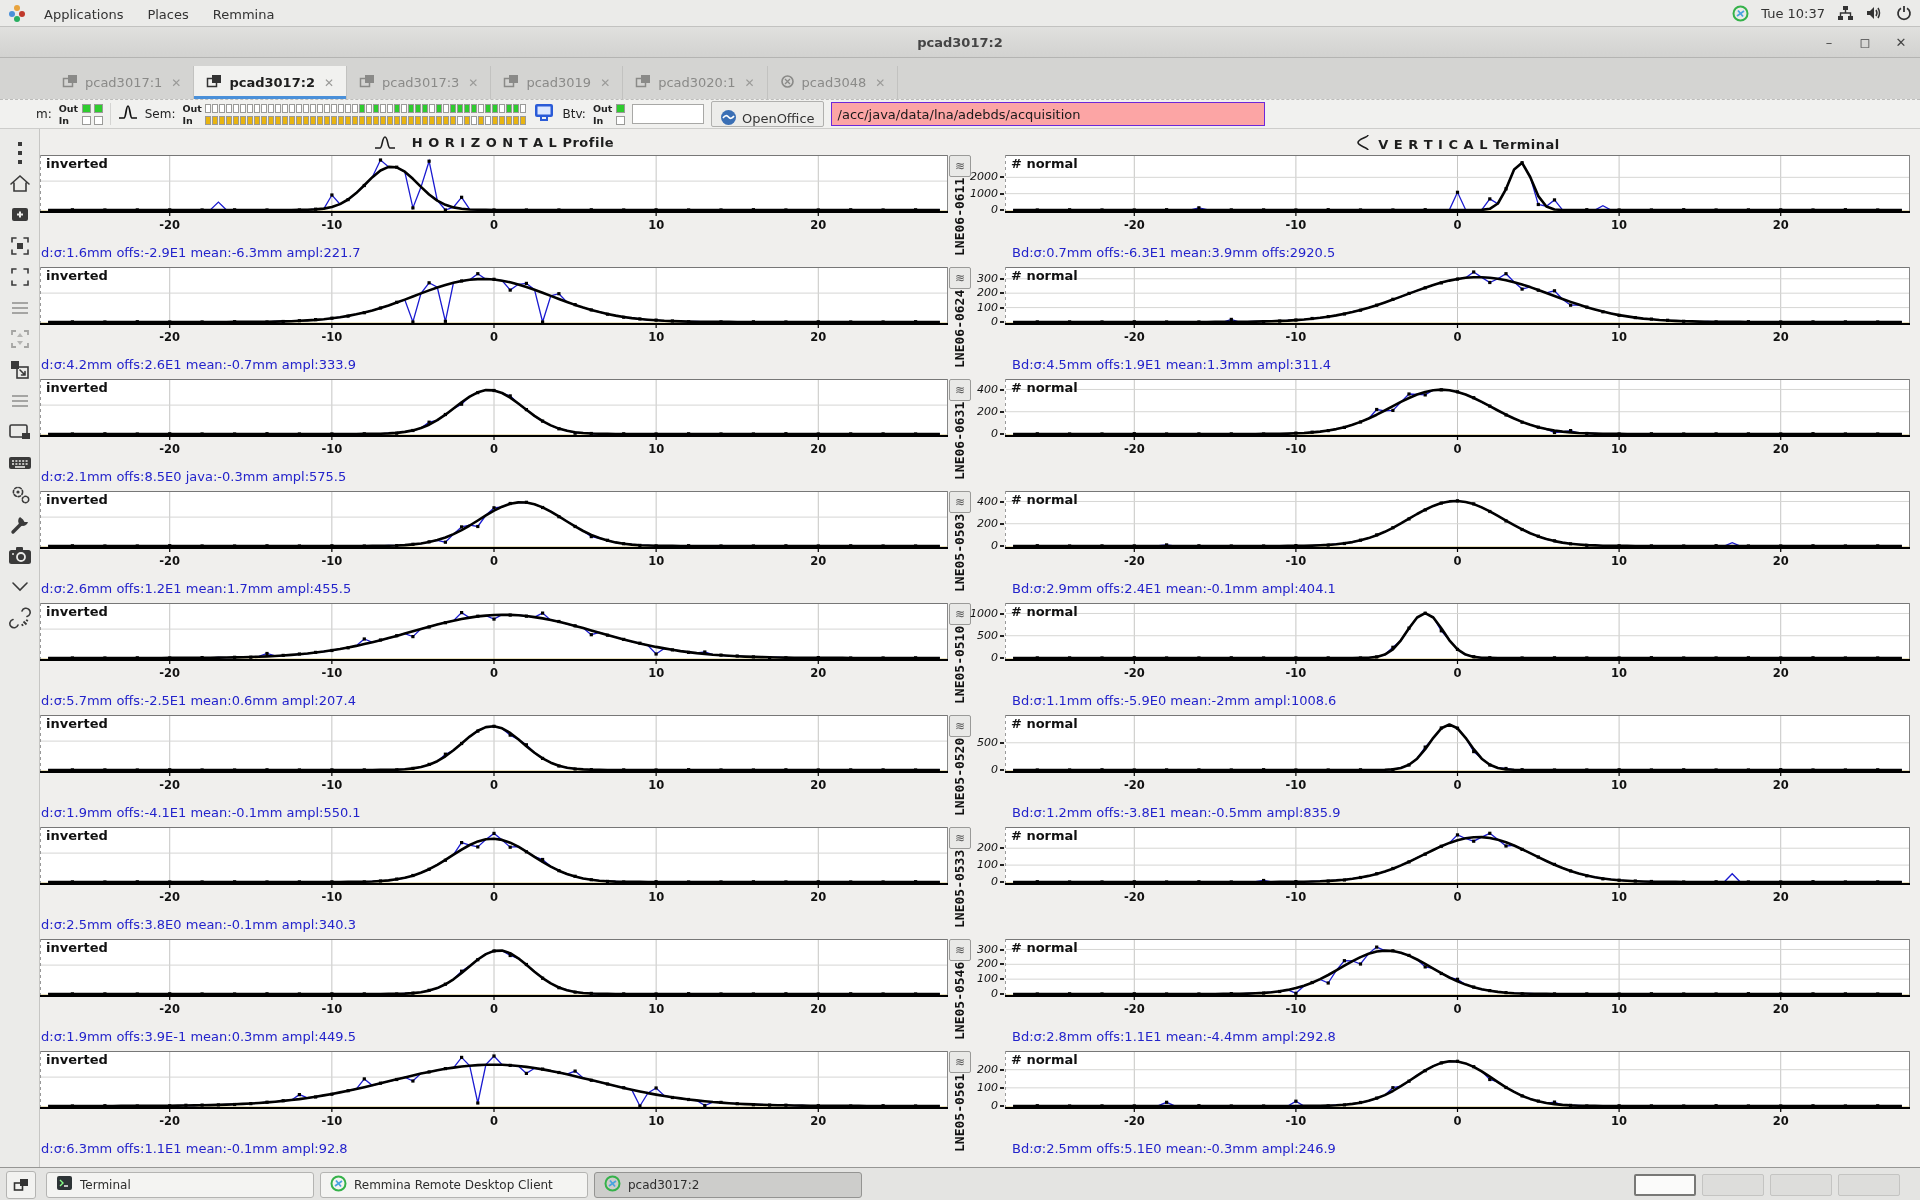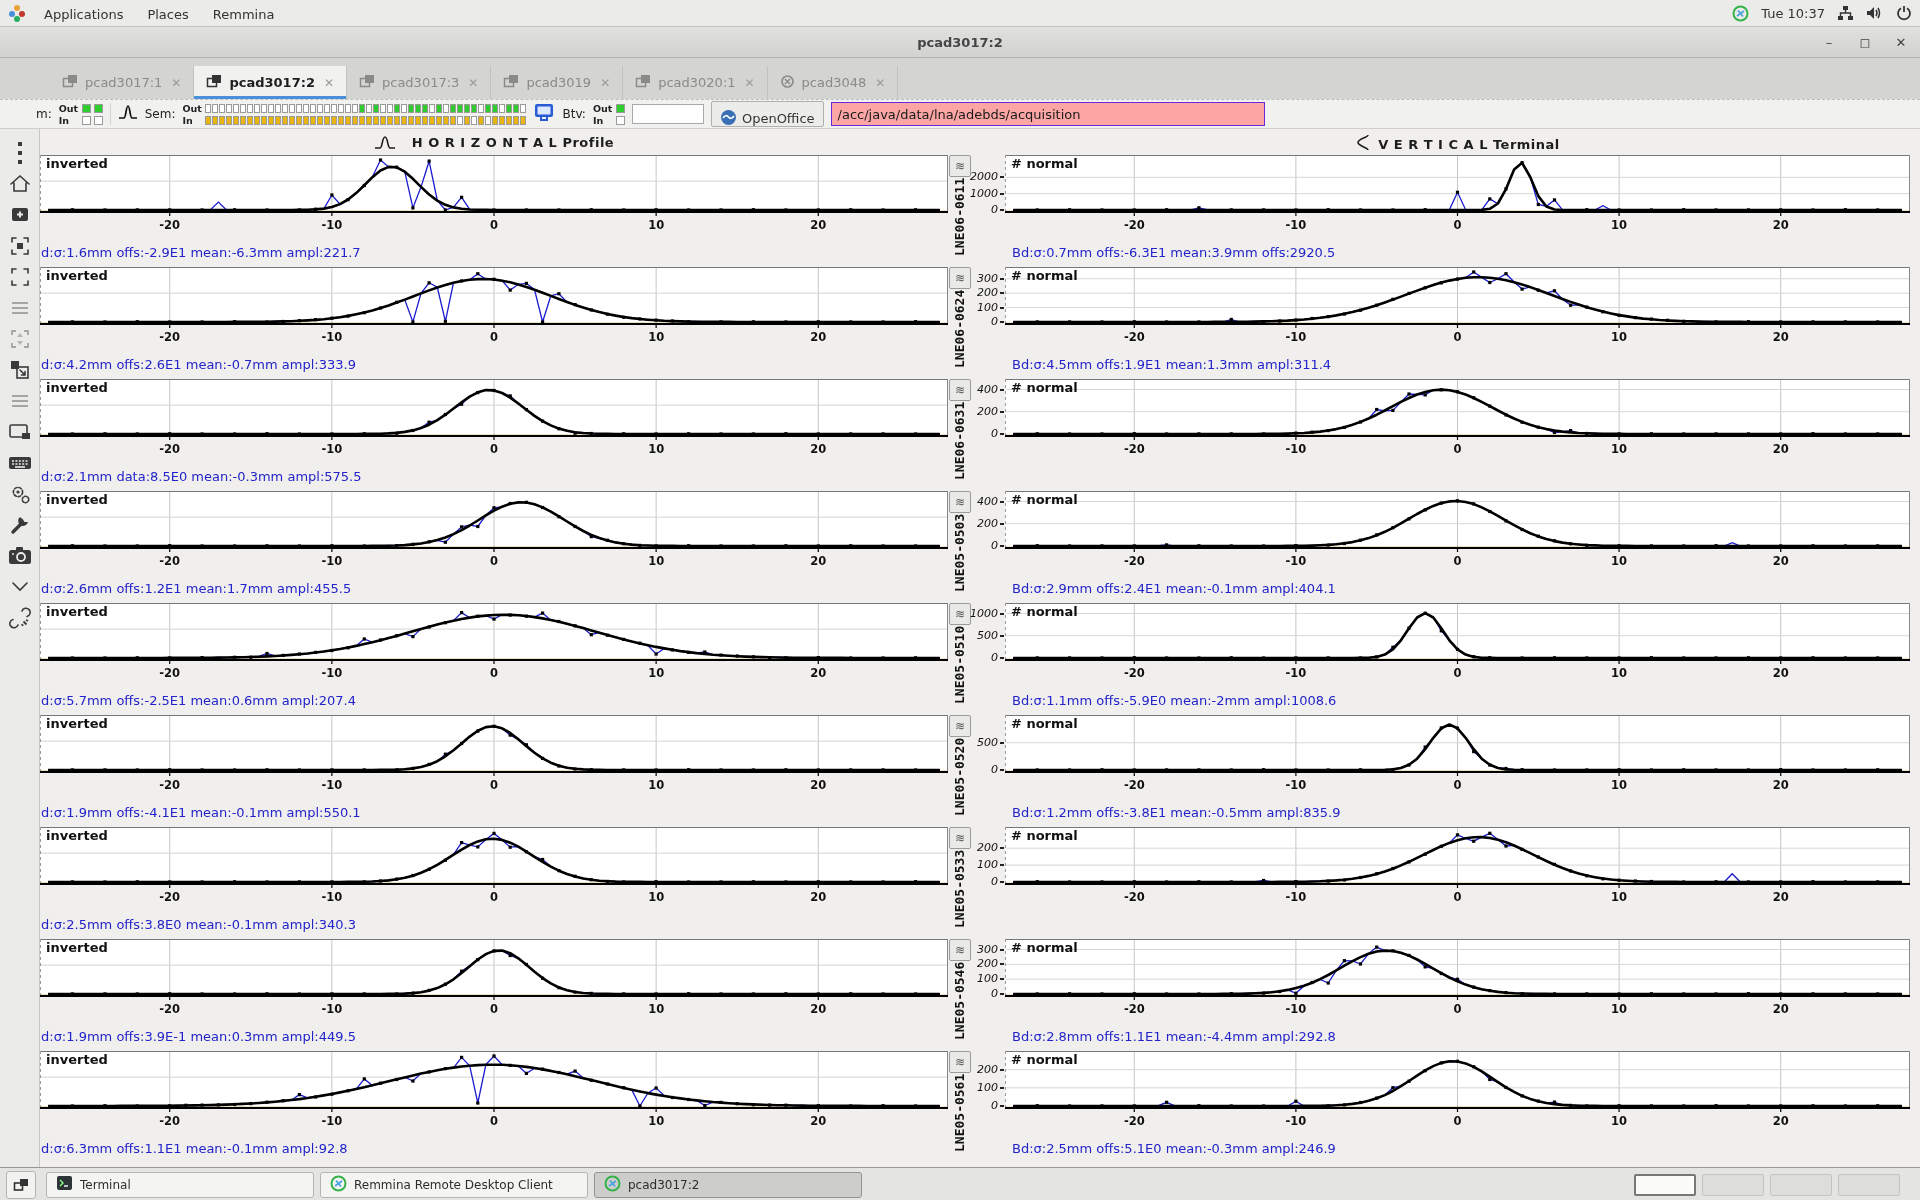--- a/index.html
+++ b/index.html
@@ -833,21 +833,21 @@
               <line x1="291.8571428571429" y1="57" x2="291.8571428571429" y2="61" stroke="#000" stroke-width="1.2"></line>
               <text x="291.8571428571429" y="74" text-anchor="middle" font-size="11.5" font-weight="bold" fill="#111">-10</text>
               <line x1="454" y1="57" x2="454" y2="61" stroke="#000" stroke-width="1.2"></line>
               <text x="454" y="74" text-anchor="middle" font-size="11.5" font-weight="bold" fill="#111">0</text>
               <line x1="616.1428571428572" y1="57" x2="616.1428571428572" y2="61" stroke="#000" stroke-width="1.2"></line>
               <text x="616.1428571428572" y="74" text-anchor="middle" font-size="11.5" font-weight="bold" fill="#111">10</text>
               <line x1="778.2857142857142" y1="57" x2="778.2857142857142" y2="61" stroke="#000" stroke-width="1.2"></line>
               <text x="778.2857142857142" y="74" text-anchor="middle" font-size="11.5" font-weight="bold" fill="#111">20</text>
               <text x="6" y="13" font-size="13" font-weight="bold" fill="#111">inverted</text>
             </svg>
-      <div class="stats lstats">d:σ:2.1mm data:8.5E0 mean:-0.3mm ampl:575.5</div>
+      <div class="stats lstats">d:σ:2.1mm offs:8.5E0 java:-0.3mm ampl:575.5</div>
     </div>
     <div class="gutter">
       <div class="wavebtn">≋</div>
       <div class="vlabel">LNE06-0631</div>
       <div class="yticks">
               <div class="ytick" style="top:5.5px">
                 <span>400</span>
                 <span class="tm"></span>
               </div>
               <div class="ytick" style="top:27.7px">

